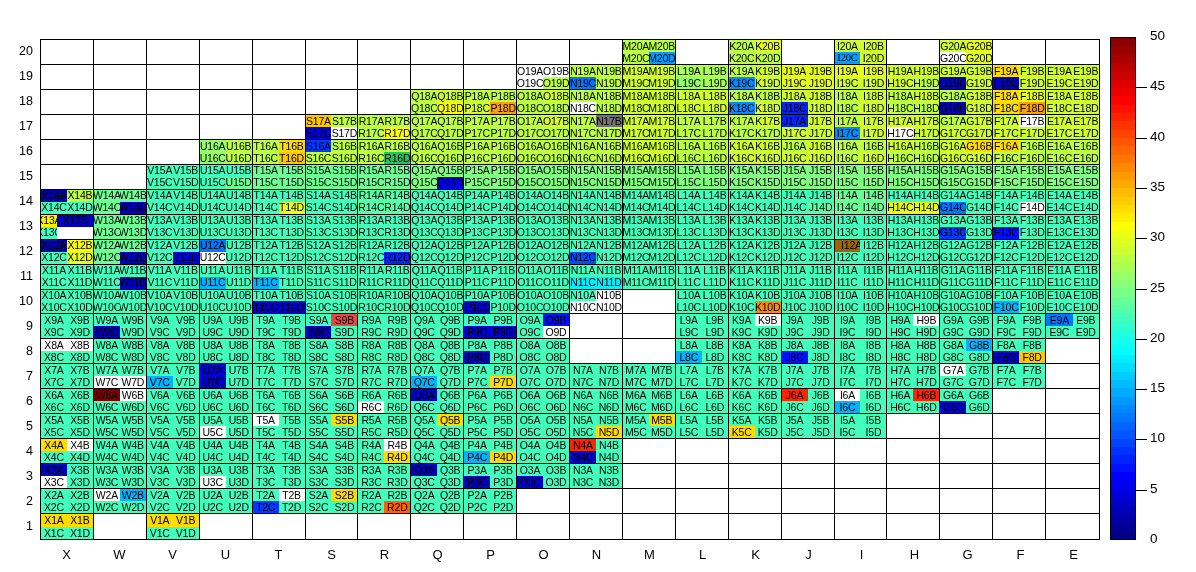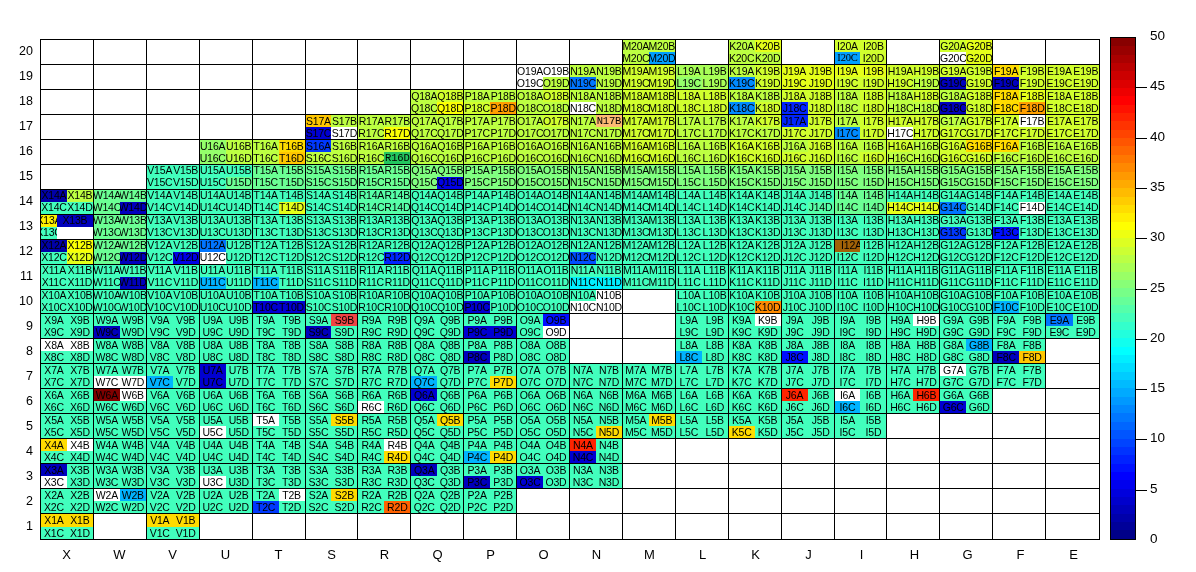--- a/index.html
+++ b/index.html
@@ -508,21 +508,21 @@
           <div class="q" title="P17D: 28 kHz" style="background: rgb(189, 255, 66);">P17D</div>
         </div>
         <div class="cell">
           <div class="q" title="O17A: 28 kHz" style="background: rgb(189, 255, 66);">O17A</div>
           <div class="q" title="O17B: 29 kHz" style="background: rgb(209, 255, 46);">O17B</div>
           <div class="q" title="O17C: 28 kHz" style="background: rgb(189, 255, 66);">O17C</div>
           <div class="q" title="O17D: 28 kHz" style="background: rgb(189, 255, 66);">O17D</div>
         </div>
         <div class="cell">
           <div class="q" title="N17A: 28 kHz" style="background: rgb(189, 255, 66);">N17A</div>
-          <div class="q" title="N17B: 28 kHz" style="background: #fdba74; font-family: Liberation Mono, monospace;">N17B</div>
+          <div class="q" title="N17B: 28 kHz" style="background: #737373;">N17B</div>
           <div class="q" title="N17C: 28 kHz" style="background: rgb(189, 255, 66);">N17C</div>
           <div class="q" title="N17D: 28 kHz" style="background: rgb(189, 255, 66);">N17D</div>
         </div>
         <div class="cell">
           <div class="q" title="M17A: 29 kHz" style="background: rgb(209, 255, 46);">M17A</div>
           <div class="q" title="M17B: 29 kHz" style="background: rgb(209, 255, 46);">M17B</div>
           <div class="q" title="M17C: 29 kHz" style="background: rgb(209, 255, 46);">M17C</div>
           <div class="q" title="M17D: 29 kHz" style="background: rgb(209, 255, 46);">M17D</div>
         </div>
         <div class="cell">
@@ -606,21 +606,21 @@
         <div class="cell">
           <div class="q" title="S16A: 9 kHz" style="background: rgb(0, 56, 255);">S16A</div>
           <div class="q" title="S16B: 28 kHz" style="background: rgb(189, 255, 66);">S16B</div>
           <div class="q" title="S16C: 28 kHz" style="background: rgb(189, 255, 66);">S16C</div>
           <div class="q" title="S16D: 28 kHz" style="background: rgb(189, 255, 66);">S16D</div>
         </div>
         <div class="cell">
           <div class="q" title="R16A: 28 kHz" style="background: rgb(189, 255, 66);">R16A</div>
           <div class="q" title="R16B: 28 kHz" style="background: rgb(189, 255, 66);">R16B</div>
           <div class="q" title="R16C: 28 kHz" style="background: rgb(189, 255, 66);">R16C</div>
-          <div class="q" title="R16D: 28 kHz" style="background: #22c55e; font-family: Liberation Mono, monospace;">R16D</div>
+          <div class="q" title="R16D: 28 kHz" style="background: #22c55e;">R16D</div>
         </div>
         <div class="cell">
           <div class="q" title="Q16A: 28 kHz" style="background: rgb(189, 255, 66);">Q16A</div>
           <div class="q" title="Q16B: 28 kHz" style="background: rgb(189, 255, 66);">Q16B</div>
           <div class="q" title="Q16C: 28 kHz" style="background: rgb(189, 255, 66);">Q16C</div>
           <div class="q" title="Q16D: 28 kHz" style="background: rgb(189, 255, 66);">Q16D</div>
         </div>
         <div class="cell">
           <div class="q" title="P16A: 28 kHz" style="background: rgb(189, 255, 66);">P16A</div>
           <div class="q" title="P16B: 28 kHz" style="background: rgb(189, 255, 66);">P16B</div>

